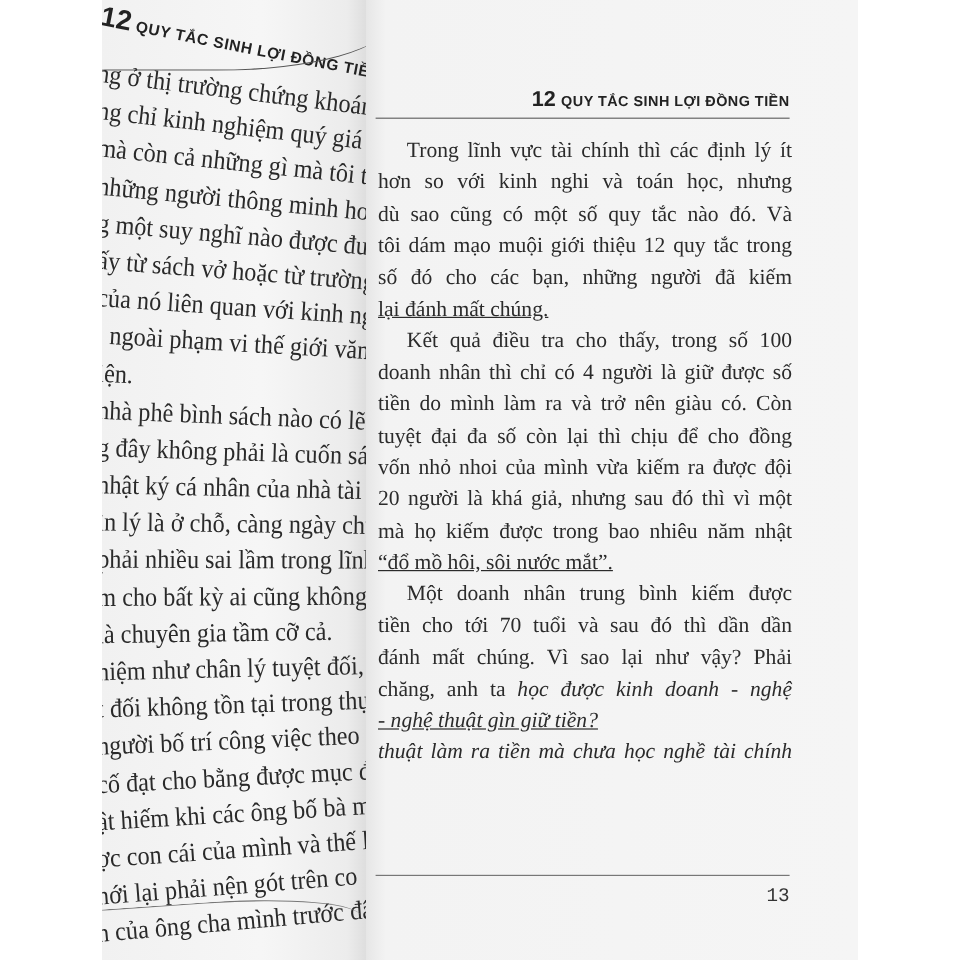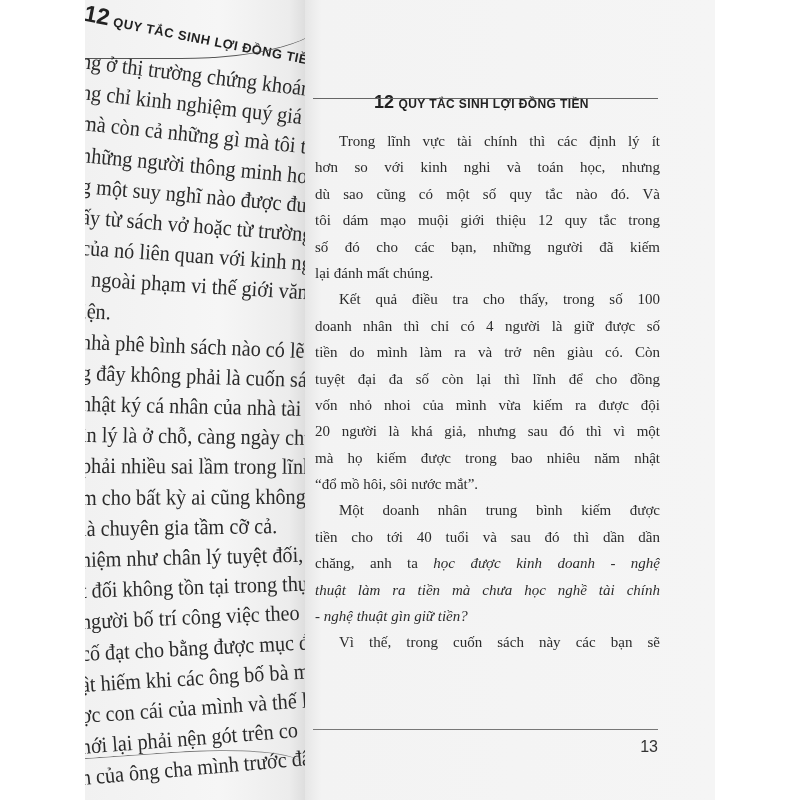--- a/index.html
+++ b/index.html
@@ -10,31 +10,31 @@
     .left-header { position:absolute; left:2px; top:0px; width:330px; height:40px; transform-origin:0 0; transform:rotate(11deg); font-family:"Liberation Sans", sans-serif; font-weight:bold; color:#222; white-space:nowrap; }
     .left-header .num { font-size:23px; }
     .left-header .rest { font-size:13px; letter-spacing:0.5px; }
     .left-rule { position:absolute; left:0; top:18px; width:240px; height:40px; border-bottom:1.2px solid #555; border-radius:0 0 60% 0 / 0 0 100% 0; }
     .left-lines { position:absolute; left:-4px; top:48px; width:260px; }
     .left-line { height:31.2px; white-space:nowrap; font-size:22px; transform-origin:0 50%; }
     .left-bottom-rule { position:absolute; left:0; top:758px; width:215px; height:20px; border-top:1.2px solid #777; border-radius:0 60% 0 0 / 0 100% 0 0; transform:rotate(-4deg); transform-origin:0 0; }
 
     
     .right-page { position:absolute; left:305px; top:0; width:410px; height:800px; background:linear-gradient(to right,#e6e6e6 0%,#f3f3f3 4%,#f5f5f5 100%); }
-    .right-header { position:absolute; left:0; top:72px; width:353px; text-align:center; font-family:"Liberation Sans", sans-serif; font-weight:bold; color:#222;margin-top:20px; }
+    .right-header { position:absolute; left:0; top:72px; width:353px; text-align:right; font-family:"Liberation Sans", sans-serif; font-weight:bold; color:#222; }
     .right-header .num { font-size:18px; }
     .right-header .rest { font-size:12px; letter-spacing:0.4px; }
     .right-rule { position:absolute; left:8px; top:98px; width:345px; border-top:1px solid #666; }
-    .right-body { position:absolute; left:10px; top:128px; width:345px; font-size:15px; line-height:26.4px; color:#2b2b2b; }
+    .right-body { position:absolute; left:10px; top:112px; width:345px; font-size:18px; line-height:26.4px; color:#2b2b2b; }
     .right-body .line { white-space:nowrap; text-align:justify; text-align-last:justify; height:26.4px; }
-    .right-body .line.last { text-align-last:left; }
+    .right-body .line.last { text-align-last:left;text-decoration:underline; }
     .right-body .line.indent { padding-left:24px; }
     .right-body em { font-style:italic; }
     .right-bottom-rule { position:absolute; left:8px; top:729px; width:345px; border-top:1px solid #777; }
-    .page-number { position:absolute; left:300px; top:738px; width:53px; text-align:right; font-family:Liberation Sans, sans-serif; font-size:16px; color:#333; }
+    .page-number { position:absolute; left:300px; top:738px; width:53px; text-align:right; font-family:Liberation Mono, monospace; font-size:16px; color:#333; }
   </style>
 </head>
 <body>
 
 <div class="left-page">
   <div class="left-header">
     <span class="num">12</span>
     <span class="rest">QUY TẮC SINH LỢI ĐỒNG TIỀN</span>
   </div>
   <div class="left-rule"></div>
@@ -76,27 +76,27 @@
   <div class="right-body" id="right-body">
       <div class="line indent"><span>Trong lĩnh vực tài chính thì các định lý ít</span></div>
       <div class="line"><span>hơn so với kinh nghi và toán học, nhưng</span></div>
       <div class="line"><span>dù sao cũng có một số quy tắc nào đó. Và</span></div>
       <div class="line"><span>tôi dám mạo muội giới thiệu 12 quy tắc trong</span></div>
       <div class="line"><span>số đó cho các bạn, những người đã kiếm</span></div>
       <div class="line last"><span>lại đánh mất chúng.</span></div>
       <div class="line indent"><span>Kết quả điều tra cho thấy, trong số 100</span></div>
       <div class="line"><span>doanh nhân thì chỉ có 4 người là giữ được số</span></div>
       <div class="line"><span>tiền do mình làm ra và trở nên giàu có. Còn</span></div>
-      <div class="line"><span>tuyệt đại đa số còn lại thì lĩnh để cho đồng</span></div>
+      <div class="line"><span>tuyệt đại đa số còn lại thì chịu để cho đồng</span></div>
       <div class="line"><span>vốn nhỏ nhoi của mình vừa kiếm ra được đội</span></div>
       <div class="line"><span>20 người là khá giả, nhưng sau đó thì vì một</span></div>
       <div class="line"><span>mà họ kiếm được trong bao nhiêu năm nhật</span></div>
       <div class="line last"><span>“đổ mồ hôi, sôi nước mắt”.</span></div>
       <div class="line indent"><span>Một doanh nhân trung bình kiếm được</span></div>
-      <div class="line"><span>tiền cho tới 40 tuổi và sau đó thì dần dần</span></div>
+      <div class="line"><span>tiền cho tới 70 tuổi và sau đó thì dần dần</span></div>
+      <div class="line"><span>đánh mất chúng. Vì sao lại như vậy? Phải</span></div>
       <div class="line"><span>chăng, anh ta </span><em>học được kinh doanh - nghệ</em></div>
+      <div class="line last"><span></span><em>- nghệ thuật gìn giữ tiền?</em></div>
       <div class="line"><span></span><em>thuật làm ra tiền mà chưa học nghề tài chính</em></div>
-      <div class="line last"><span></span><em>- nghệ thuật gìn giữ tiền?</em></div>
-      <div class="line indent"><span>Vì thế, trong cuốn sách này các bạn sẽ</span></div>
     </div>
   <div class="right-bottom-rule"></div>
   <div class="page-number">13</div>
 </div>
 
 </body></html>

